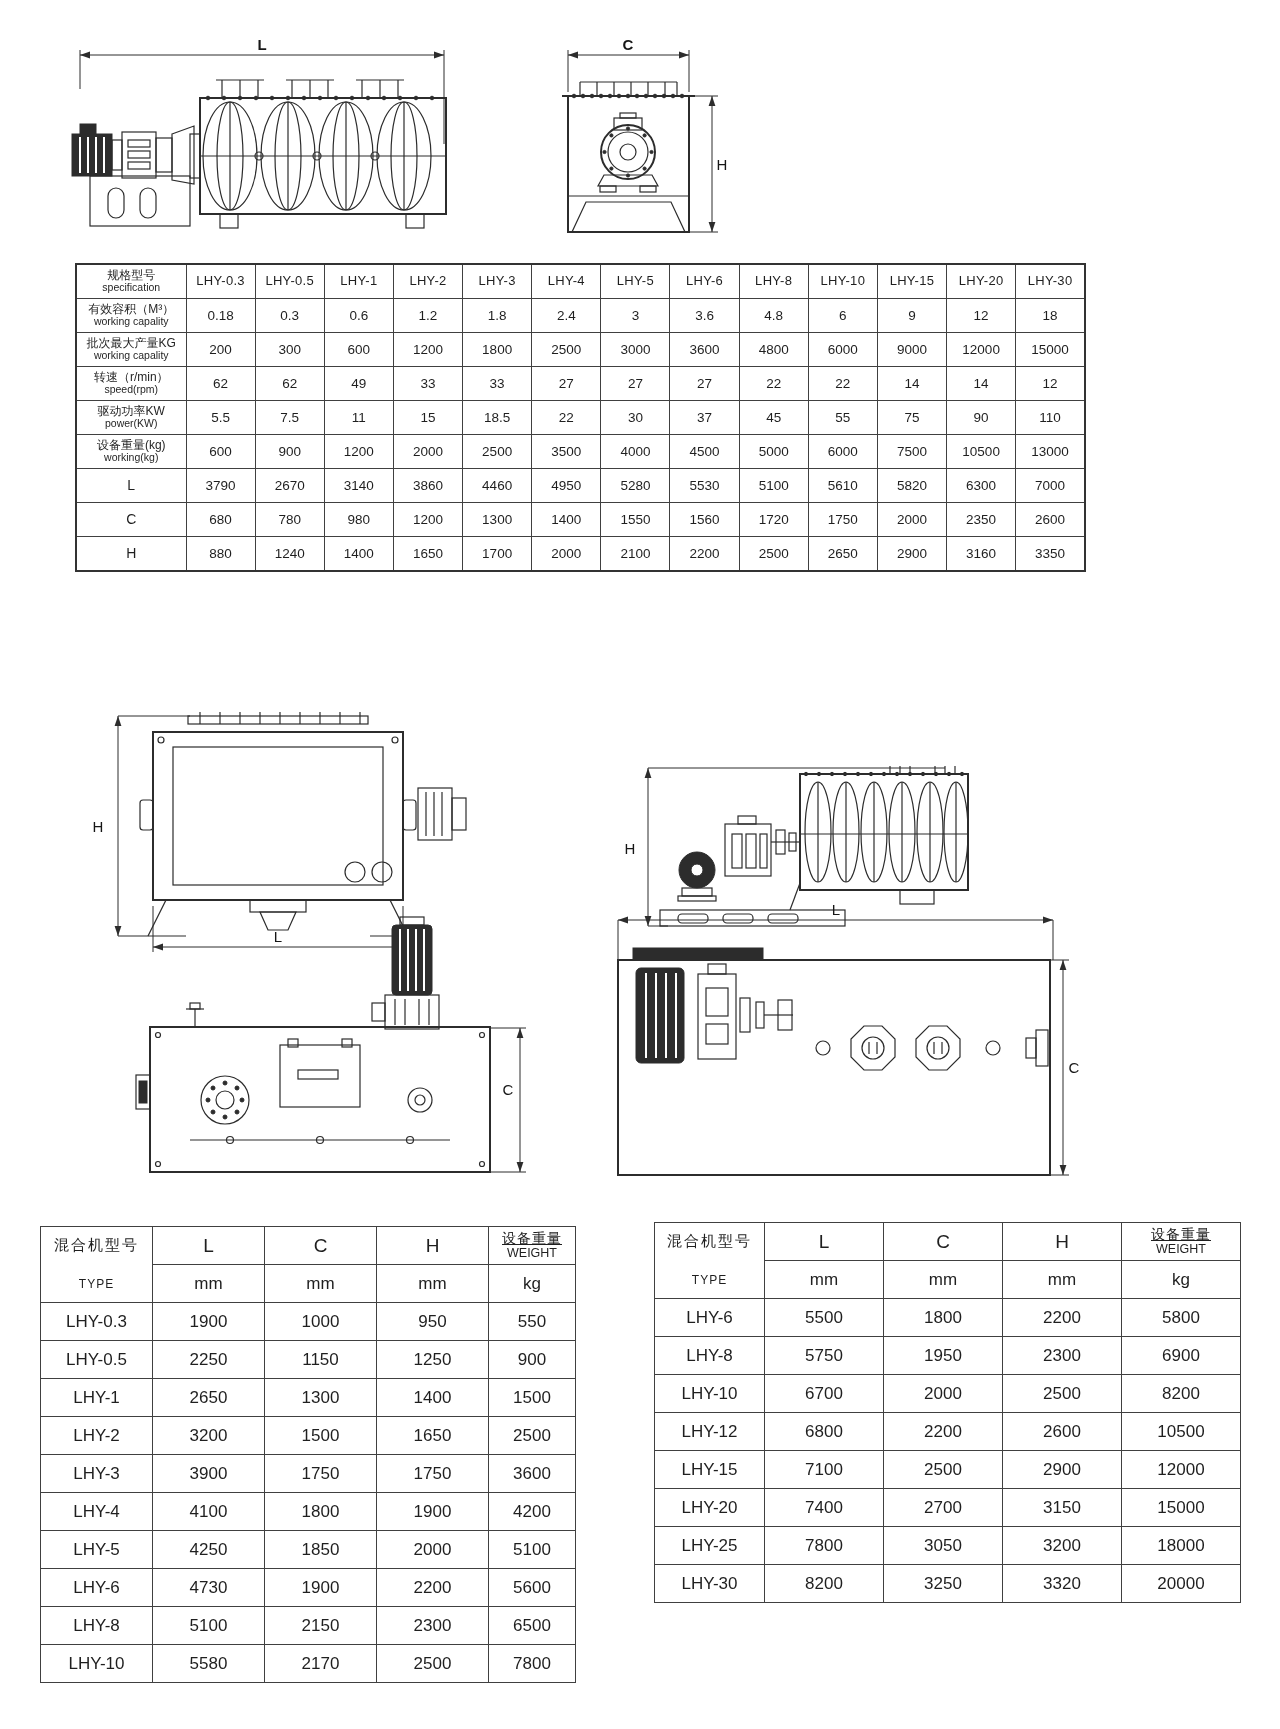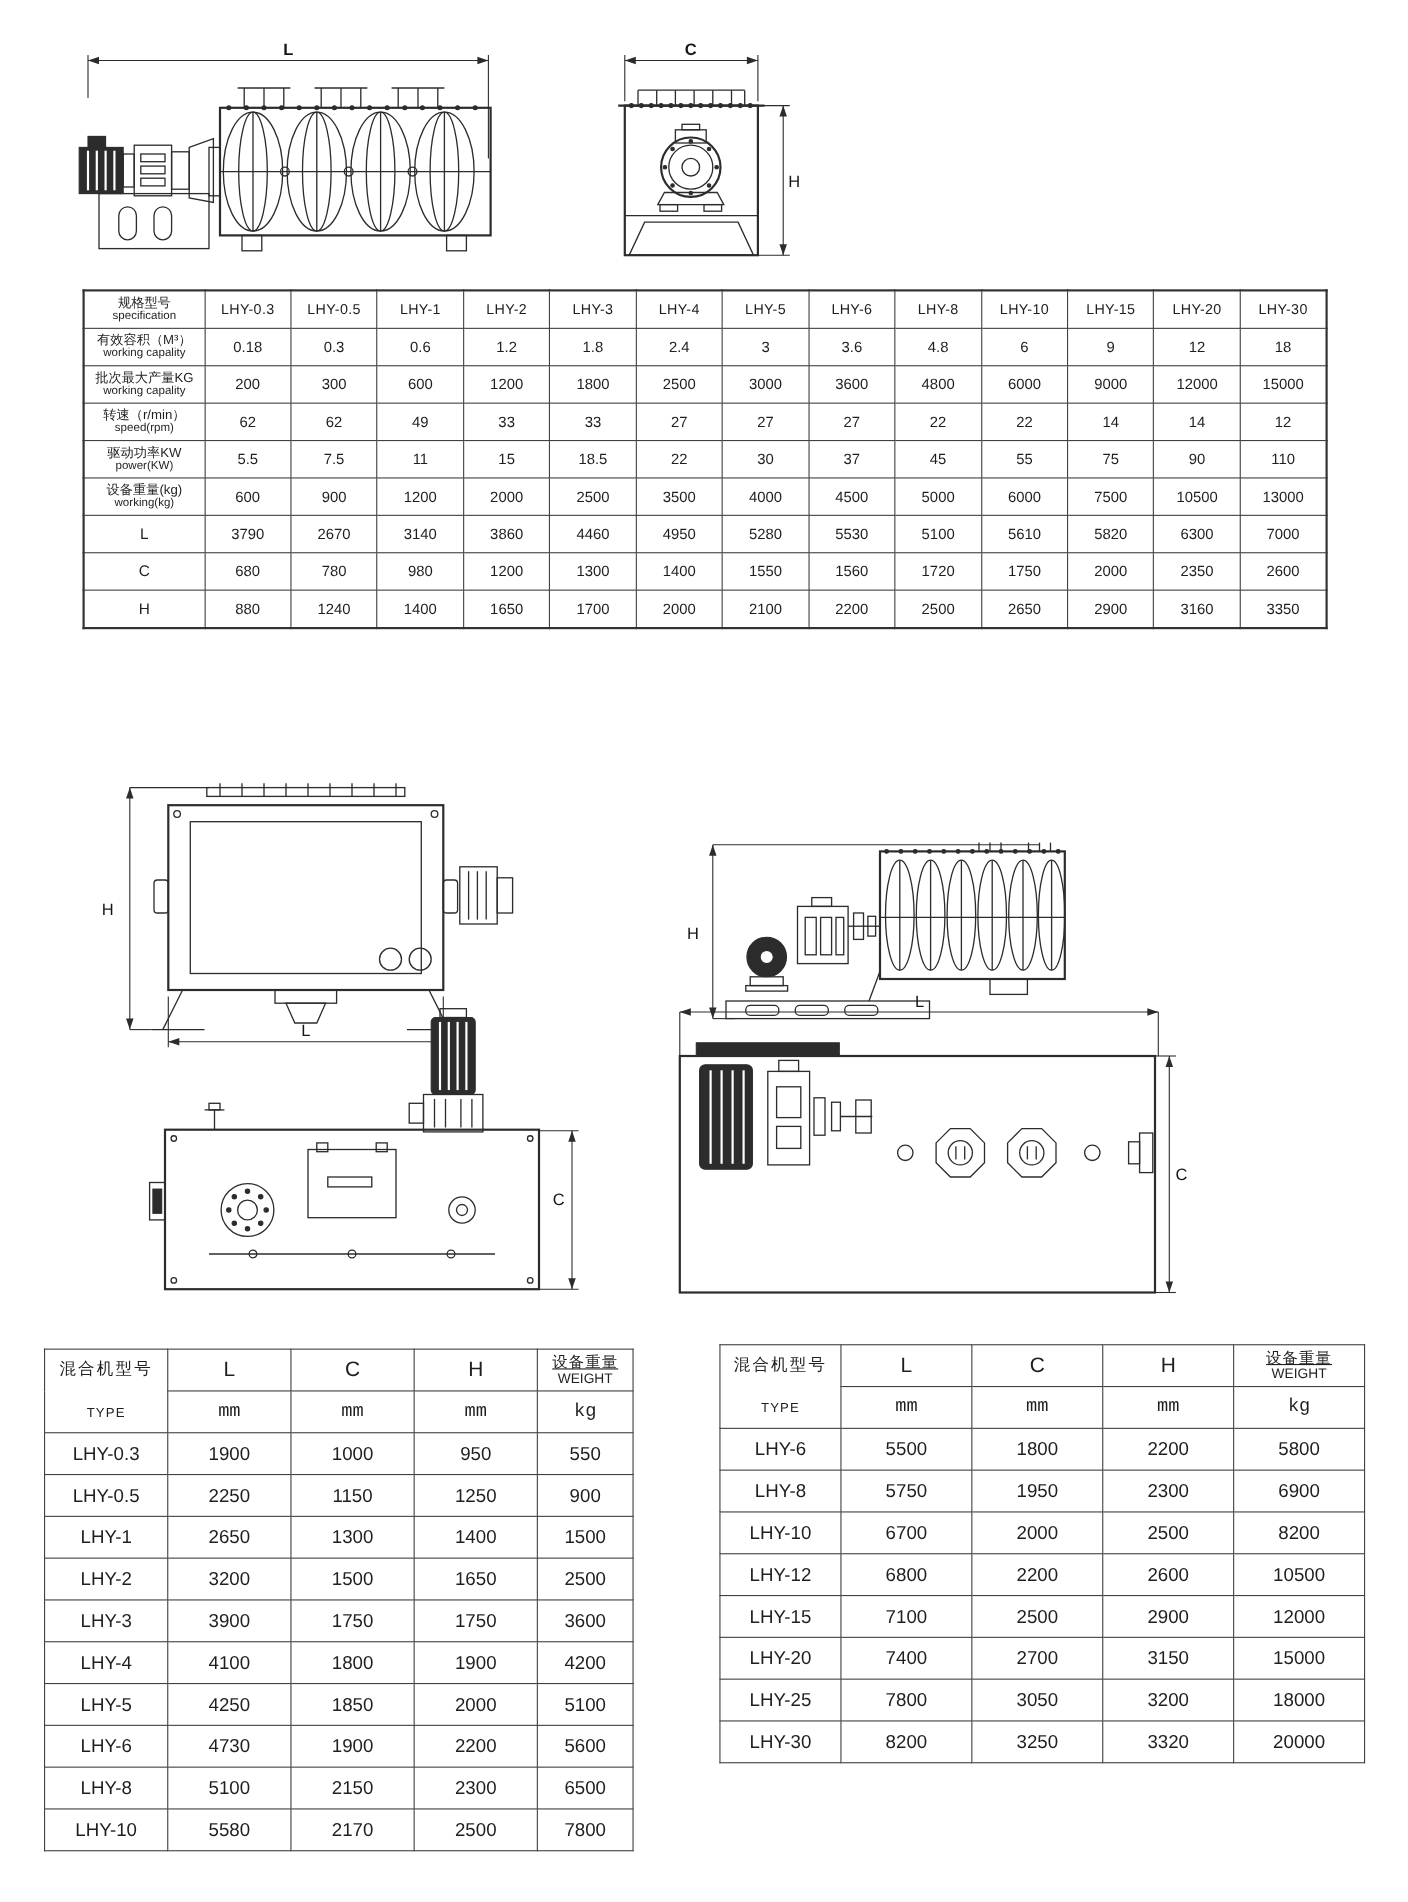--- a/index.html
+++ b/index.html
@@ -10,37 +10,37 @@
   .fat{stroke-width:2 !important;}
   .drk{fill:#2c2c2c;stroke:#2c2c2c;stroke-width:1;}
   .dim{fill:none;stroke:#2c2c2c;stroke-width:1;}
   .arr{fill:#2c2c2c;stroke:none;}
   .ws{stroke:#fff;stroke-width:2;fill:none;}
   .dlbl{font-family:"Liberation Sans",sans-serif;font-size:15px;fill:#161616;}
   .b{font-weight:bold;}
   table{border-collapse:collapse;background:#fff;position:absolute;table-layout:fixed;}
   td{border:1px solid #404040;text-align:center;vertical-align:middle;color:#1f1f1f;
      padding:1px 0;line-height:1.12;overflow:hidden;}
-  .spec{left:75px;top:263px;width:1132px;border:2px solid #333;padding-left:48px;}
+  .spec{left:75px;top:263px;width:1011px;border:2px solid #333;padding-left:48px;}
   .spec td{height:31px;}
   .spec .zh{font-size:12px;}
   .spec .en{font-size:10.5px;}
   .spec .solo{font-size:14px;}
   .spec .model{font-size:13px;letter-spacing:.3px;}
   .spec .val{font-size:13.5px;}
   .dimt{border:1.5px solid #333;}
   .dimt td{height:35px;}
   #dimtL{left:40px;top:1226px;width:535px;}
   #dimtR{left:654px;top:1222px;width:586px;}
   .dimt .zh2{font-size:15px;letter-spacing:2px;}
   .dimt .en2{font-size:12px;letter-spacing:1px;margin-top:24px;}
   .dimt .big{font-size:19px;}
   .dimt .wzh{font-size:14px;letter-spacing:1px;text-decoration:underline;}
   .dimt .wen{font-size:12.5px;}
-  .dimt .unit{font-size:17px;font-family:Liberation Mono, monospace;}
+  .dimt .unit{font-size:17px;}
   .dimt .type{font-size:17px;}
   .dimt .num{font-size:17px;}
 </style>
 </head>
 <body>
 
 <div id="page">
 
   <svg style="left:70px;top:34px" width="392" height="200" viewBox="0 0 392 200">
     <g>

